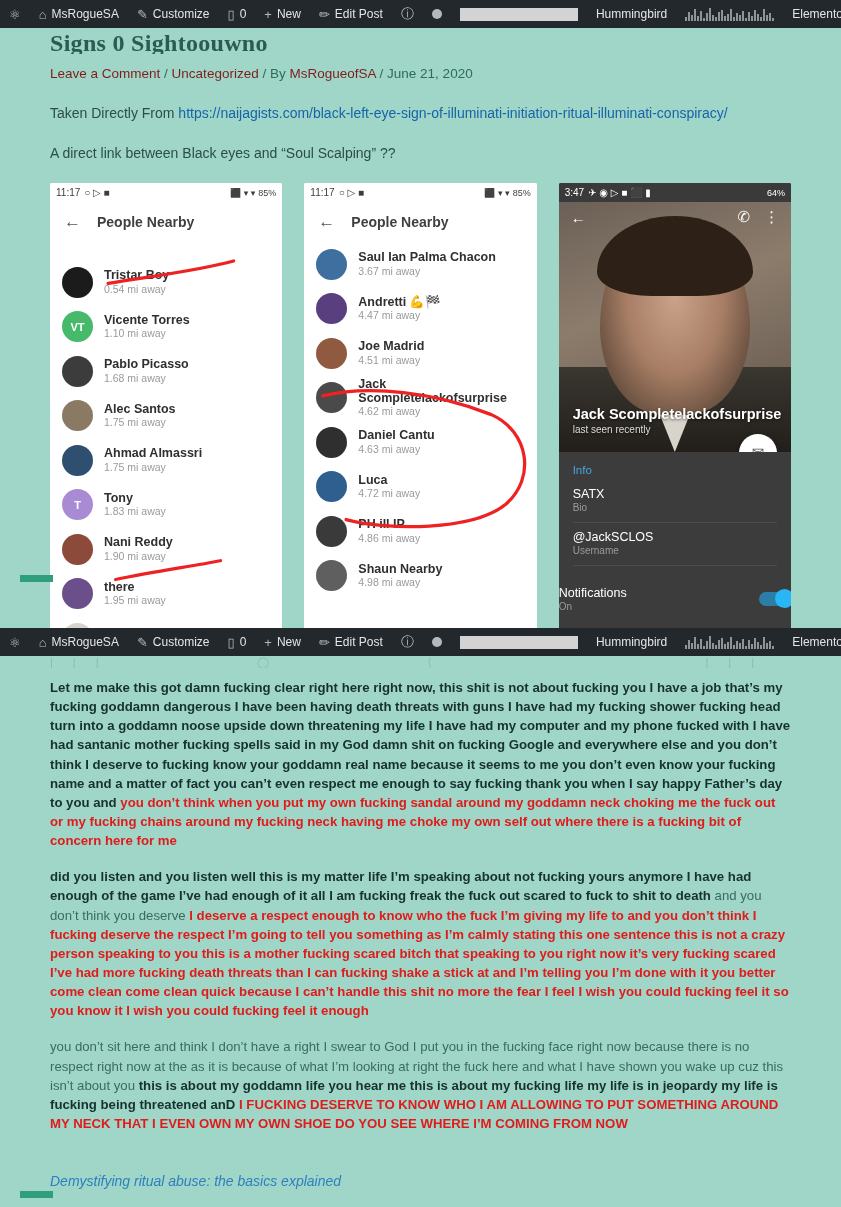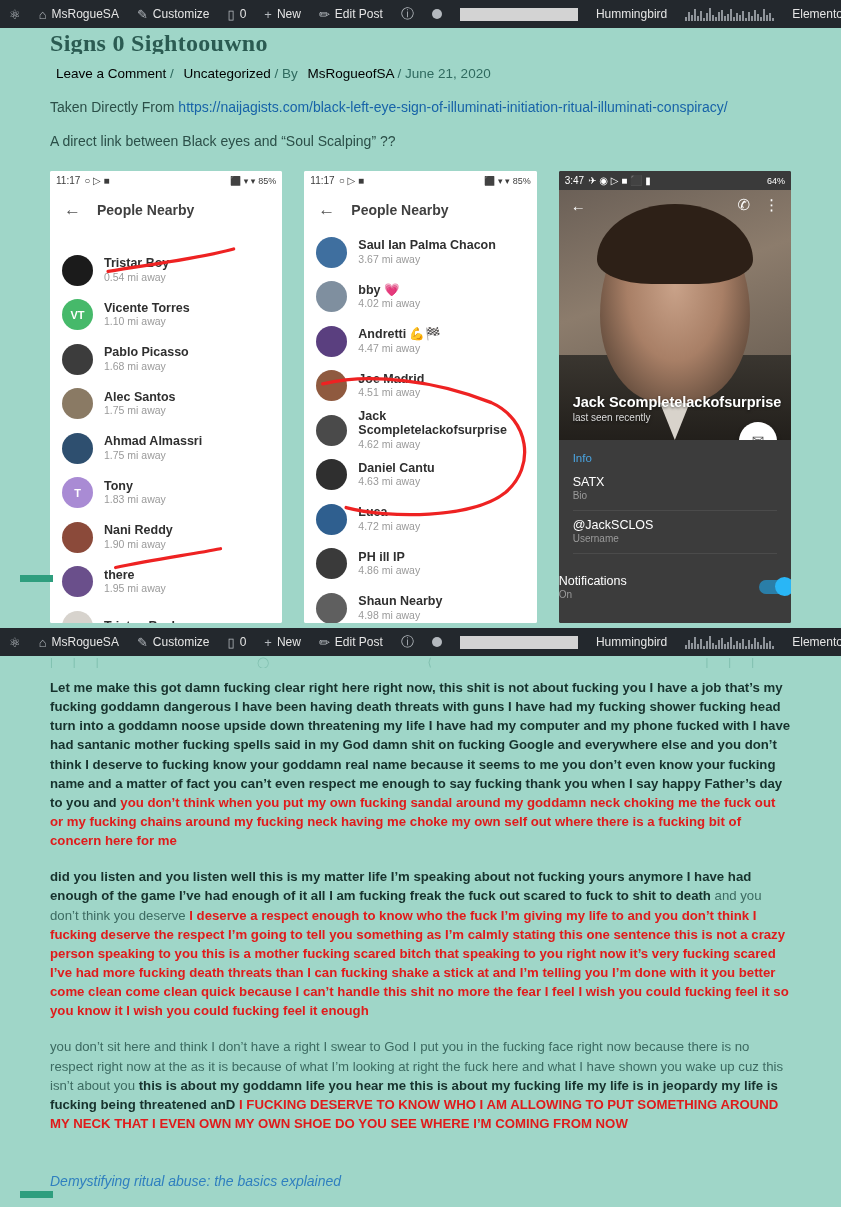--- a/index.html
+++ b/index.html
@@ -61,25 +61,25 @@
     padding-top: 2px;
     height: 26px;
     overflow: hidden;
     font-family: "Liberation Serif", serif;
   }
   .meta {
     font-size: 13.5px;
     color: #2f6a5f;
     margin-top: 12px;
   }
-  .meta a { color:#000000; text-decoration:none;margin-left:6px; }
+  .meta a { color:#7f1d1d; text-decoration:none; }
   .para {
     font-size: 14px;
     color: #2b4f48;
-    margin-top: 18px;
+    margin-top: 24px;
   }
   .para a { color:#1763a8; text-decoration:none; }
 
   
   .shots {
     display: flex;
     gap: 22px;
     margin-top: 22px;
     position: relative;
   }
@@ -444,27 +444,20 @@
       <div class="appbar">
         <span class="back">←</span>
         <span>People Nearby</span>
       </div>
       <div class="plist">
         <div class="prow">
             <div class="avatar" style="background:#3f6f9f"></div>
             <div>
               <div class="pname">Saul Ian Palma Chacon</div>
               <div class="pdist">3.67 mi away</div>
-            </div>
-          </div>
-        <div class="prow">
-            <div class="avatar" style="background:#7f8f9f"></div>
-            <div>
-              <div class="pname">bby 💗</div>
-              <div class="pdist">4.02 mi away</div>
             </div>
           </div>
         <div class="prow">
             <div class="avatar" style="background:#5a3f7f"></div>
             <div>
               <div class="pname">Andretti 💪🏁</div>
               <div class="pdist">4.47 mi away</div>
             </div>
           </div>
         <div class="prow">

